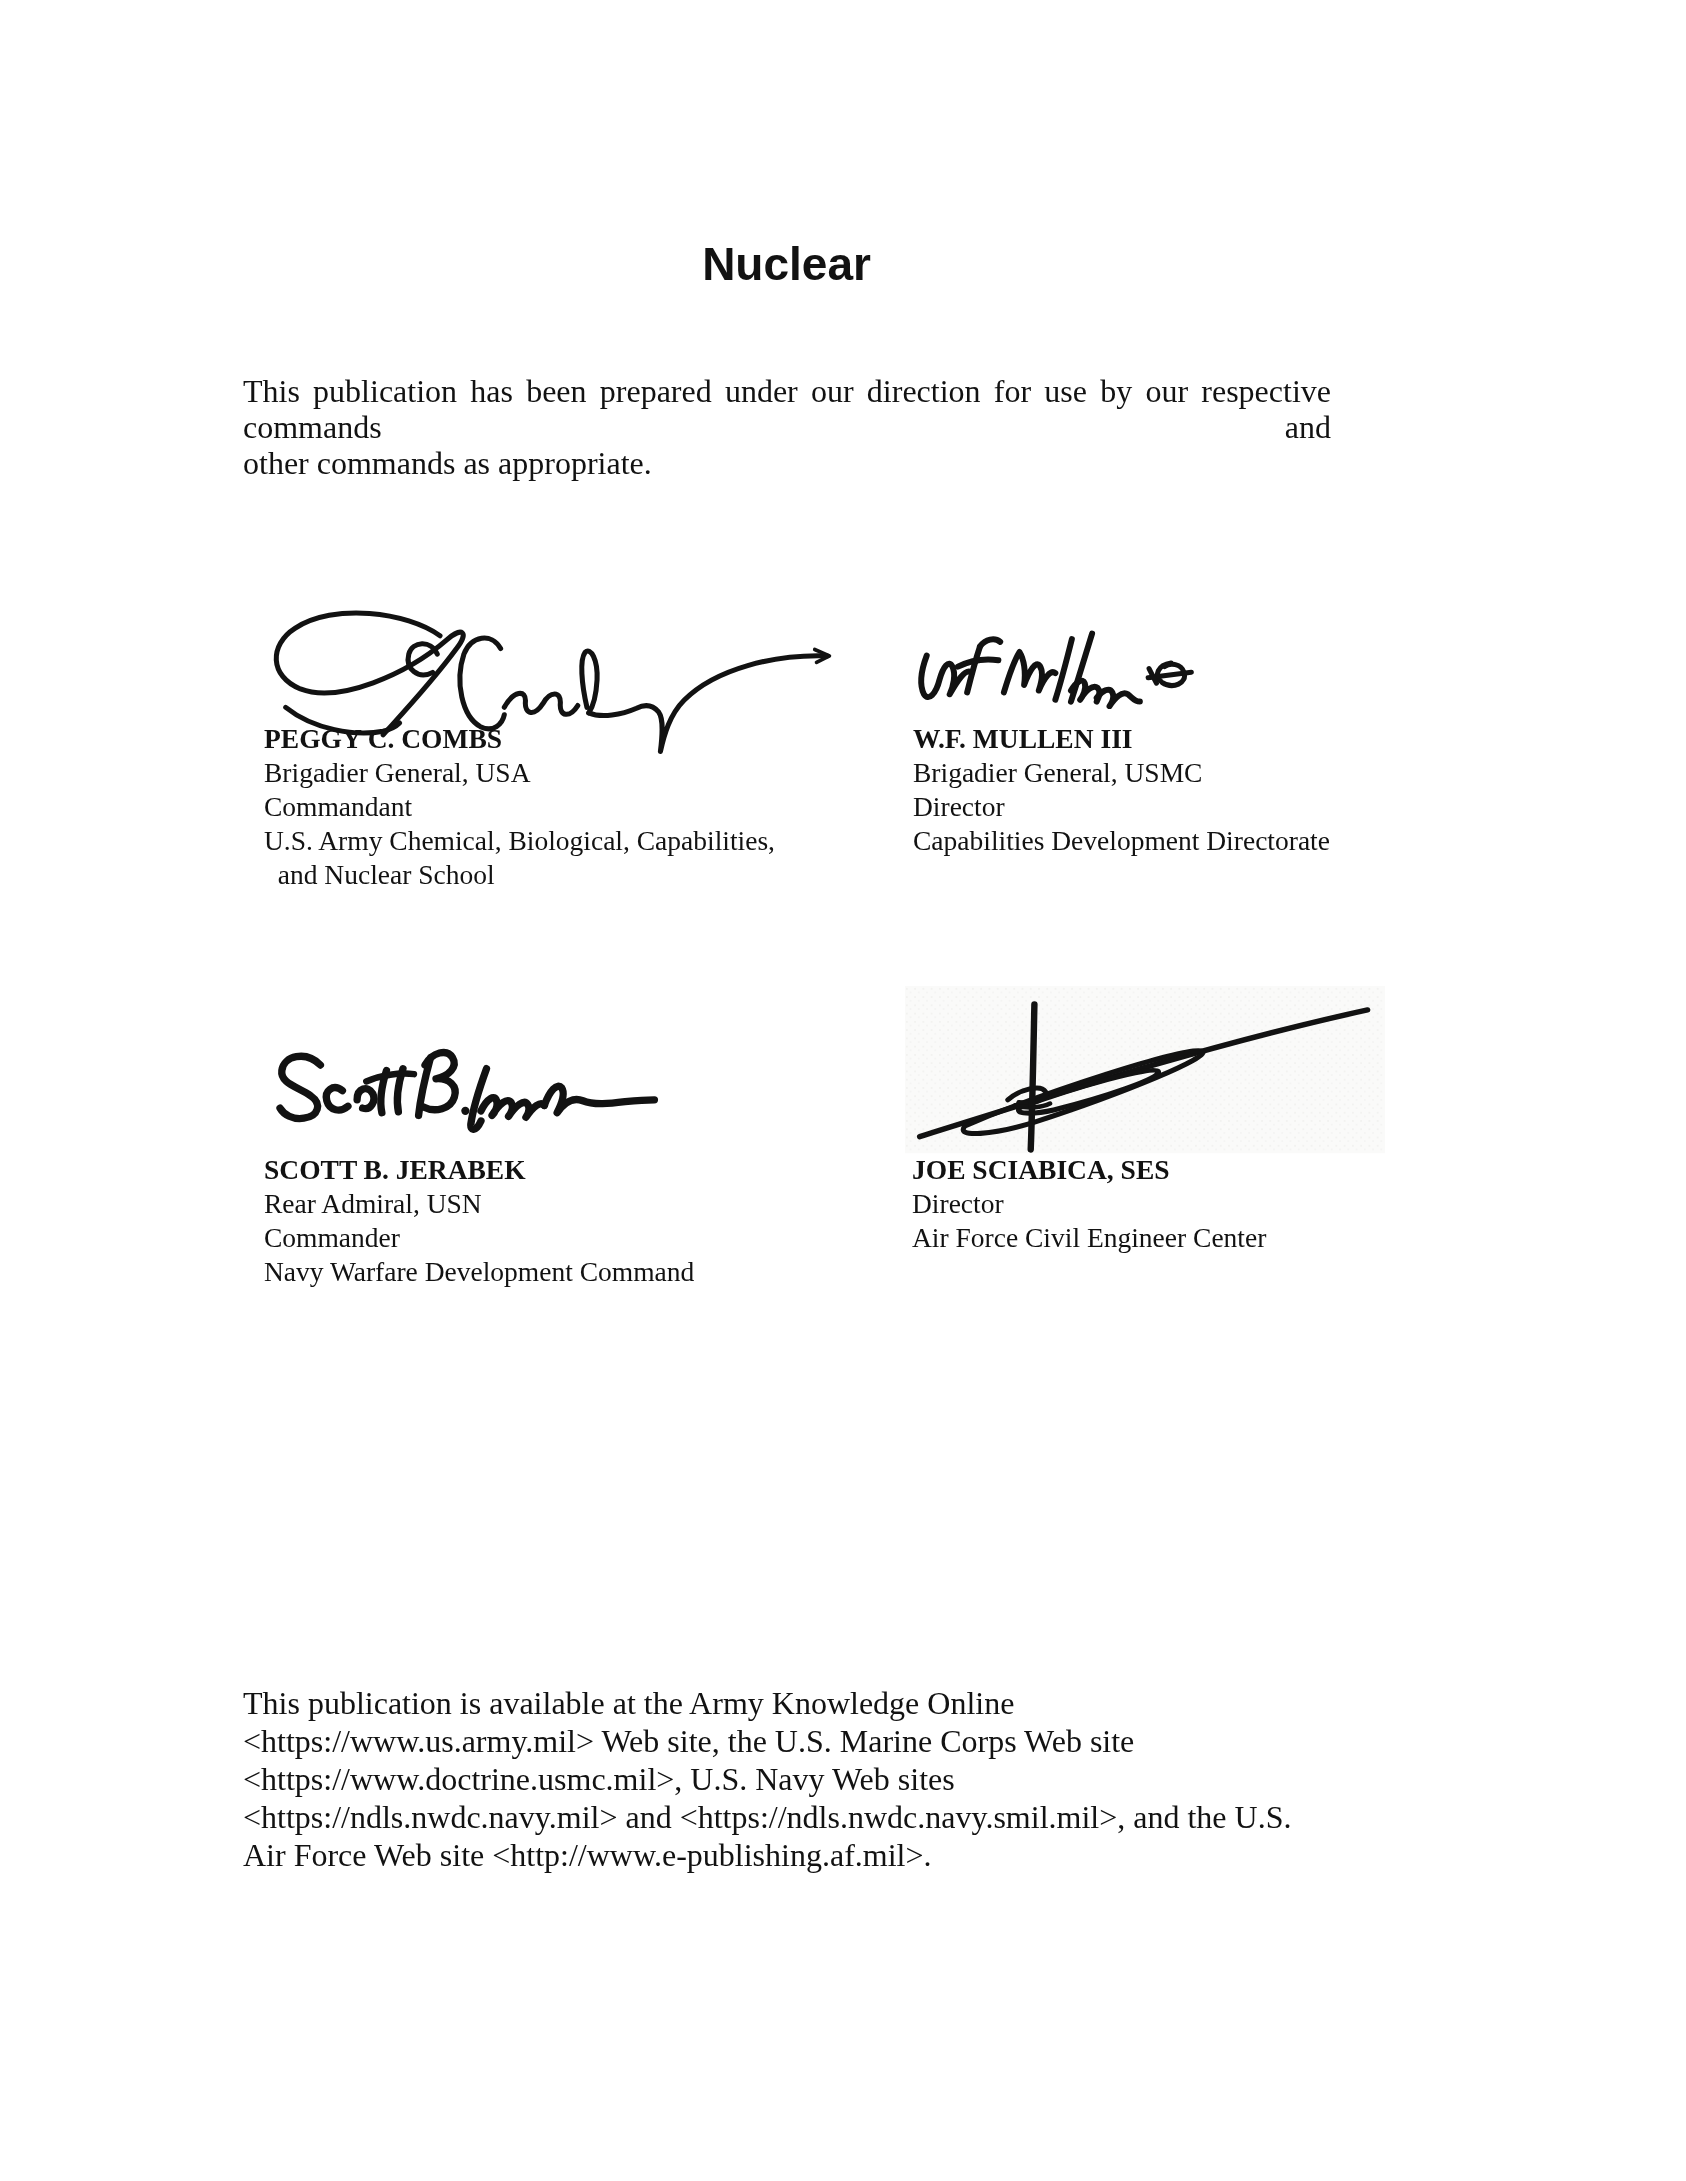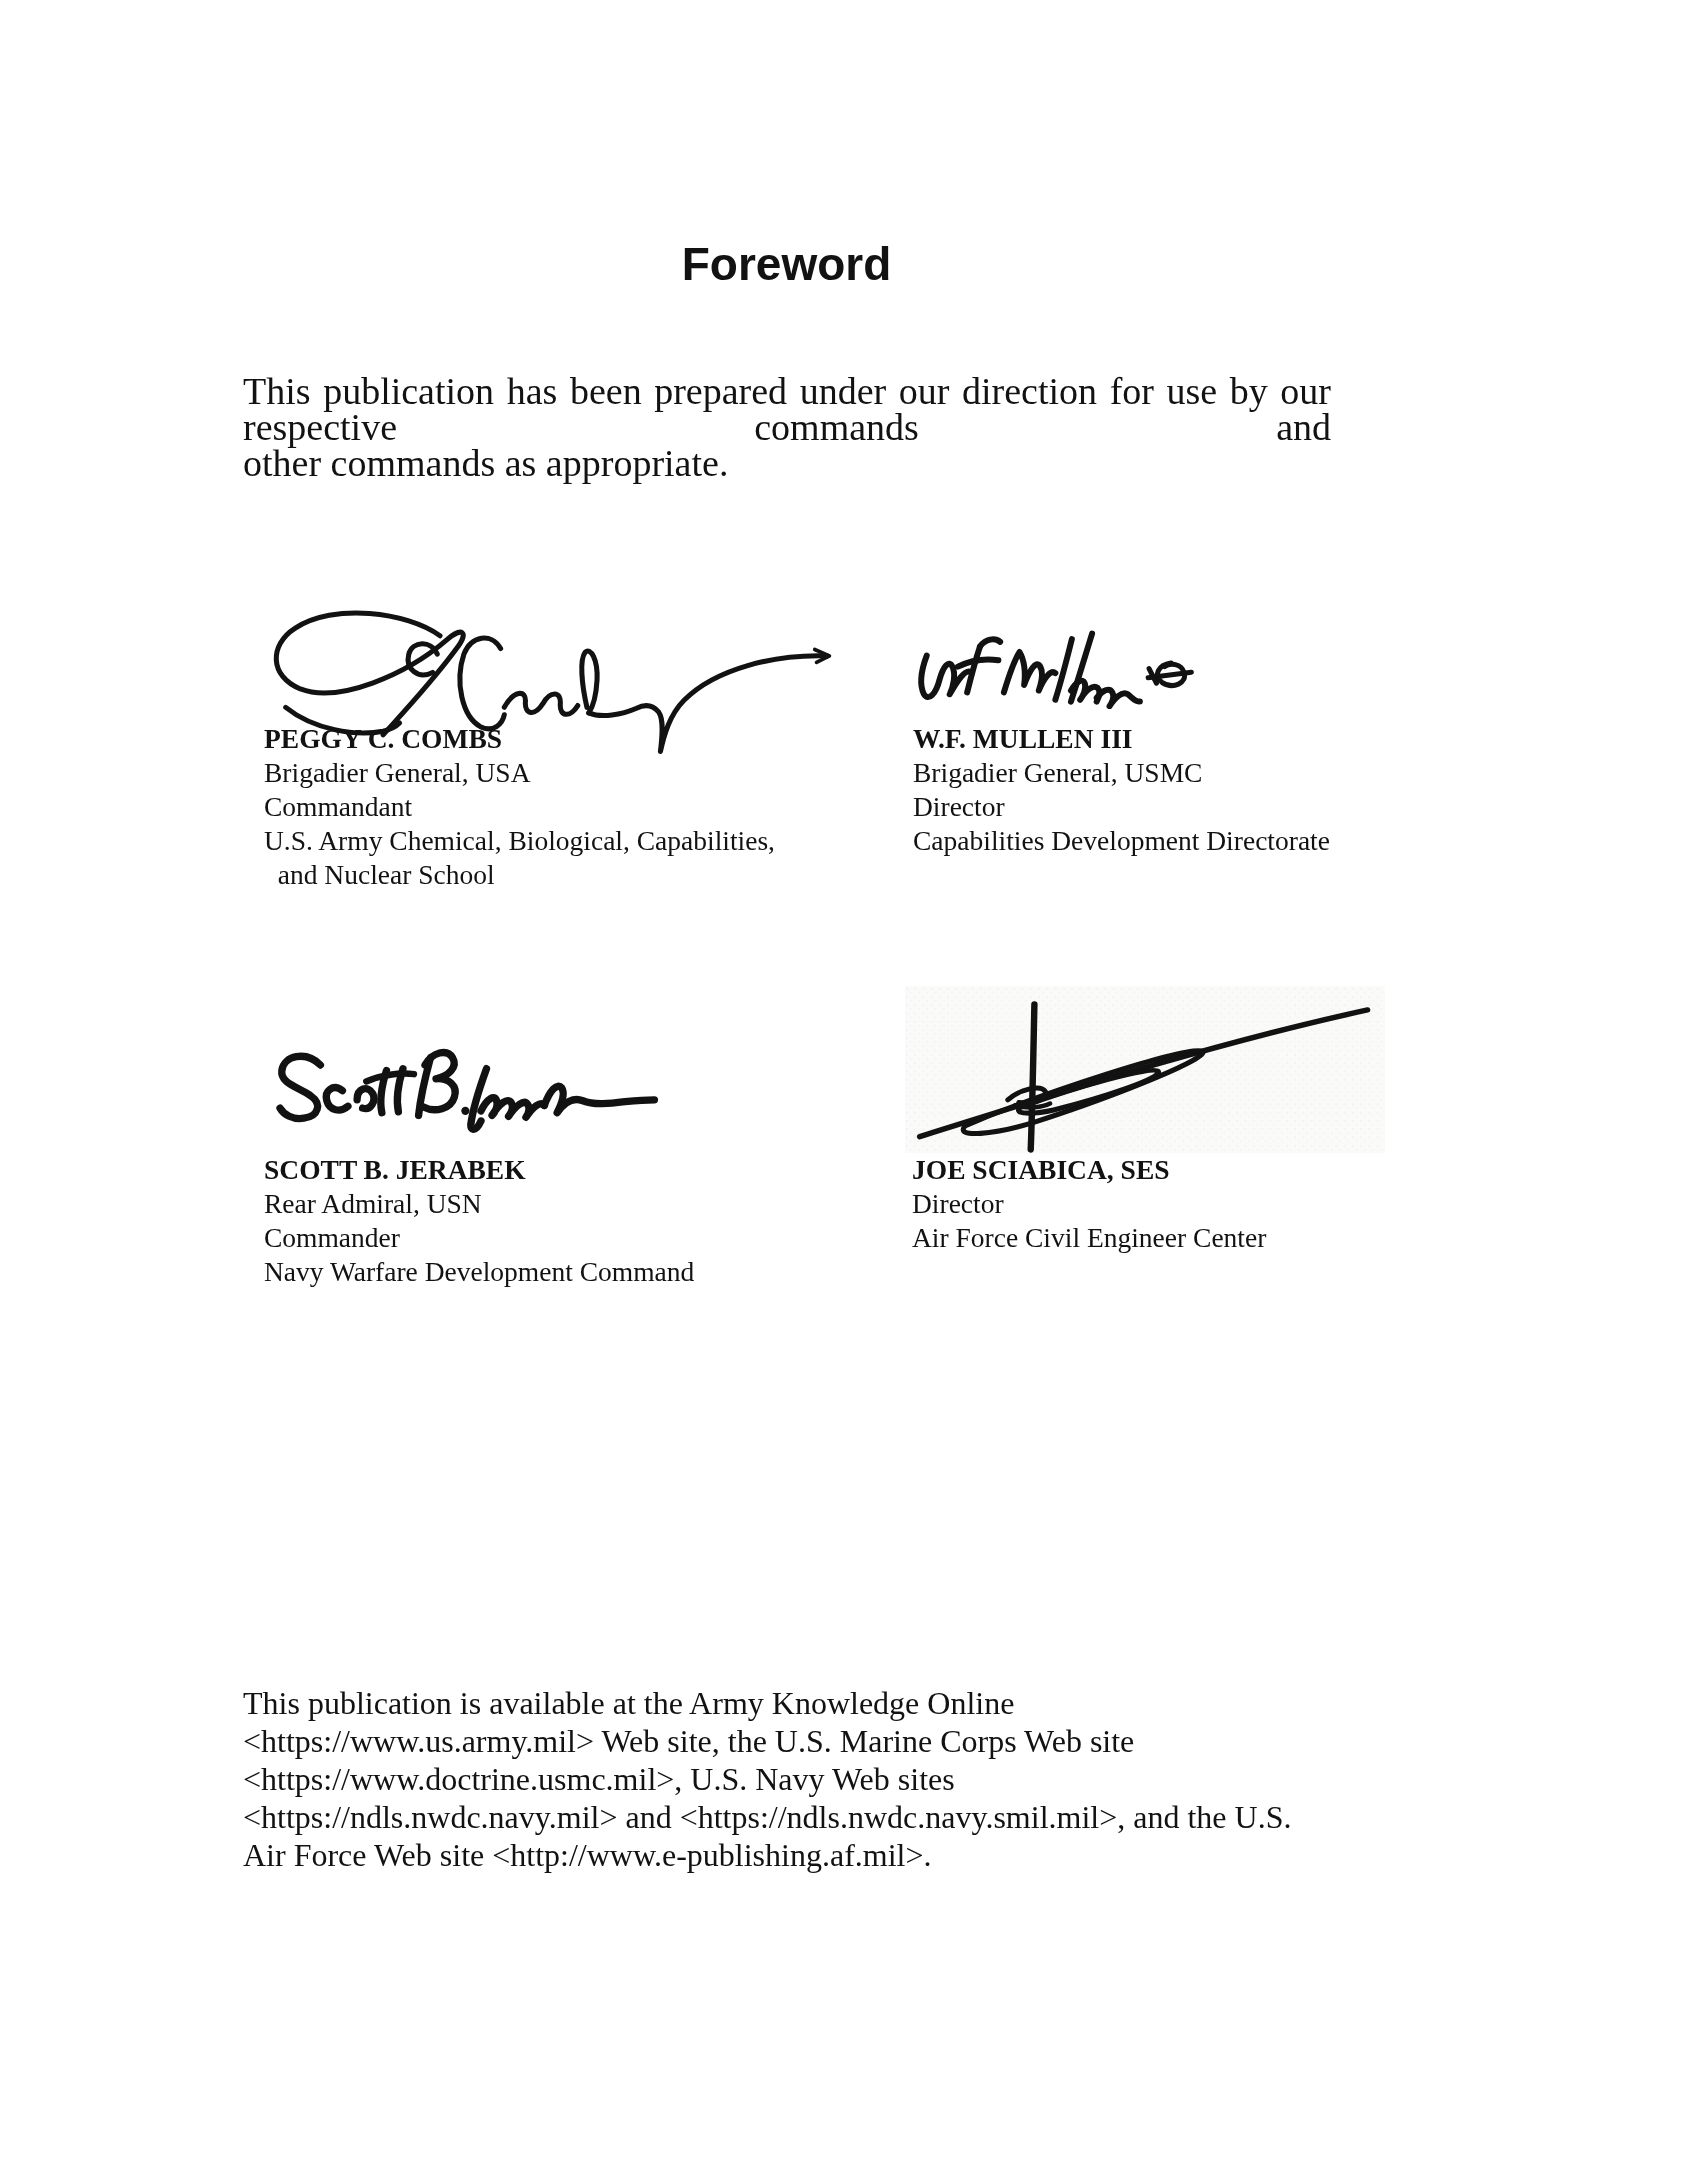--- a/index.html
+++ b/index.html
@@ -17,21 +17,21 @@
     left: 243px; top: 237px; width: 1087px;
     text-align: center;
     font-family: "Liberation Sans", sans-serif;
     font-weight: 700;
     font-size: 46px;
     line-height: 55px;
   }
   .intro {
     position: absolute;
     left: 243px; top: 373px; width: 1088px;
-    font-size: 38px;
+    font-size: 32px;
     line-height: 36px;
   }
   .intro .just { text-align: justify; text-align-last: justify; }
   .sig-svg { position: absolute; }
   .sig-text {
     position: absolute;
     font-size: 27.5px;
     line-height: 34px;
   }
   .sig-name { font-weight: 700; white-space: pre; }
@@ -48,21 +48,21 @@
     stroke: #121212;
     stroke-linecap: round;
     stroke-linejoin: round;
   }
 </style>
 </head>
 <body>
 
 <div class="page">
 
-  <div class="doc-title">Foreword</div>
+  <div class="doc-title">Nuclear</div>
 
   <div class="intro">
     <div class="just">This publication has been prepared under our direction for use by our respective commands and</div>
     <div>other commands as appropriate.</div>
   </div>
 
   <svg class="sig-svg" style="left:260px;top:597px" width="574" height="161" viewBox="0 0 625 175">
     <path class="stroke" stroke-width="5.5" d="M196,42 C160,16 80,6 38,34 C10,52 10,86 44,100 C86,116 160,84 204,46 C220,32 228,38 214,56 C186,94 152,130 134,150"></path>
     <path class="stroke" stroke-width="5.5" d="M28,120 C58,144 104,152 134,146 C142,144 148,141 152,137"></path>
     <path class="stroke" stroke-width="5.5" d="M193,62 C186,46 166,48 162,62 C158,78 172,90 188,82"></path>

